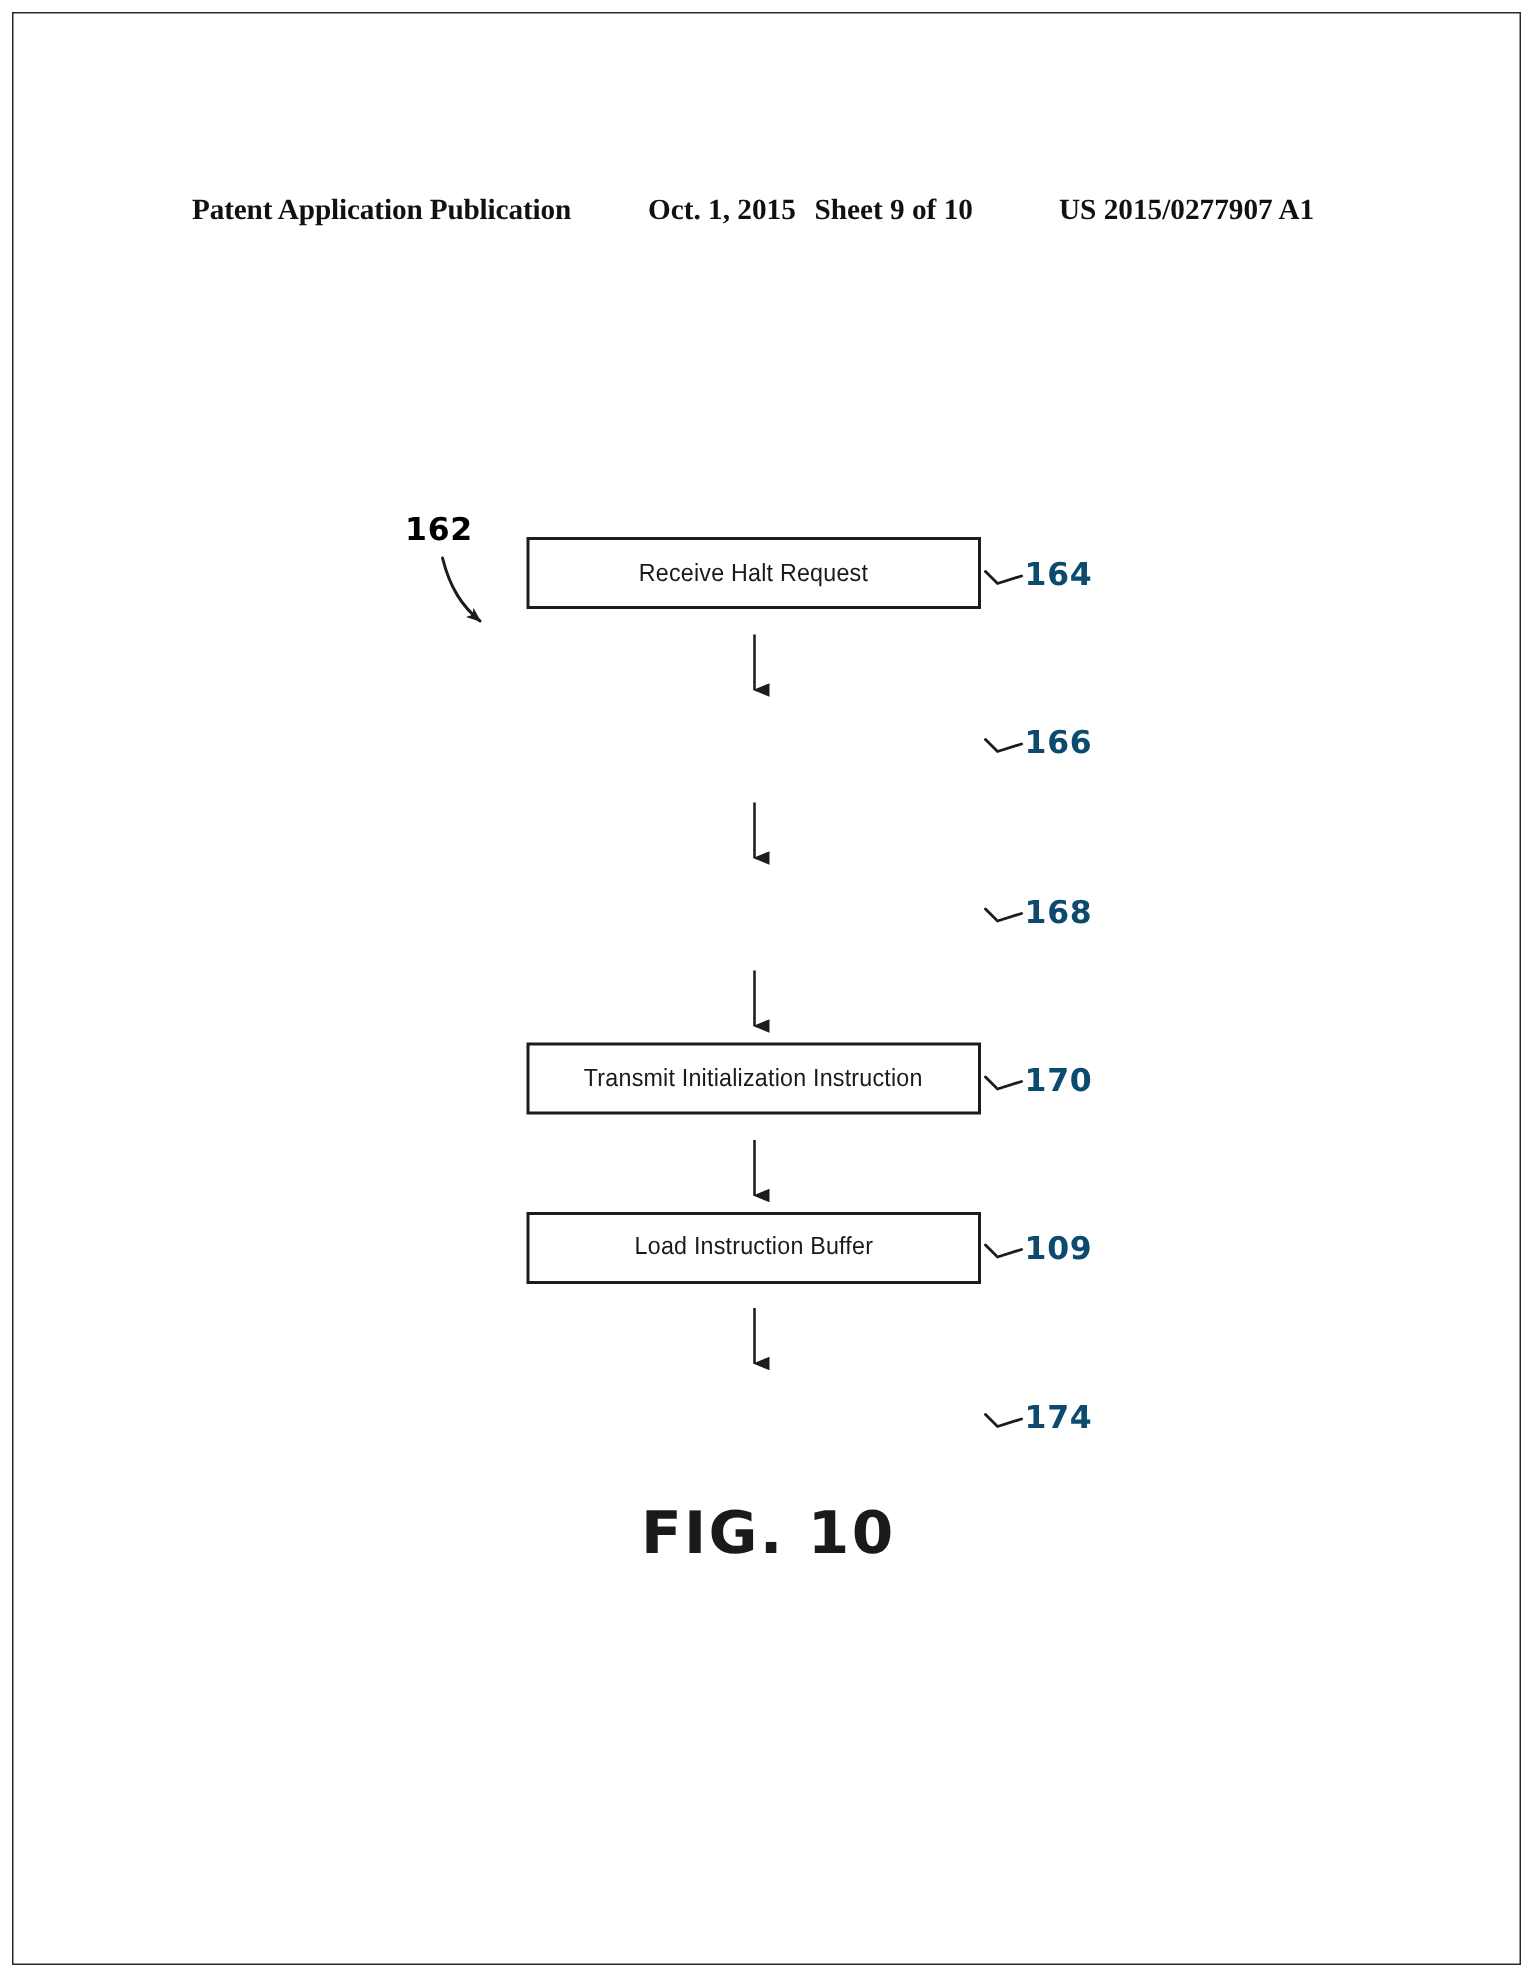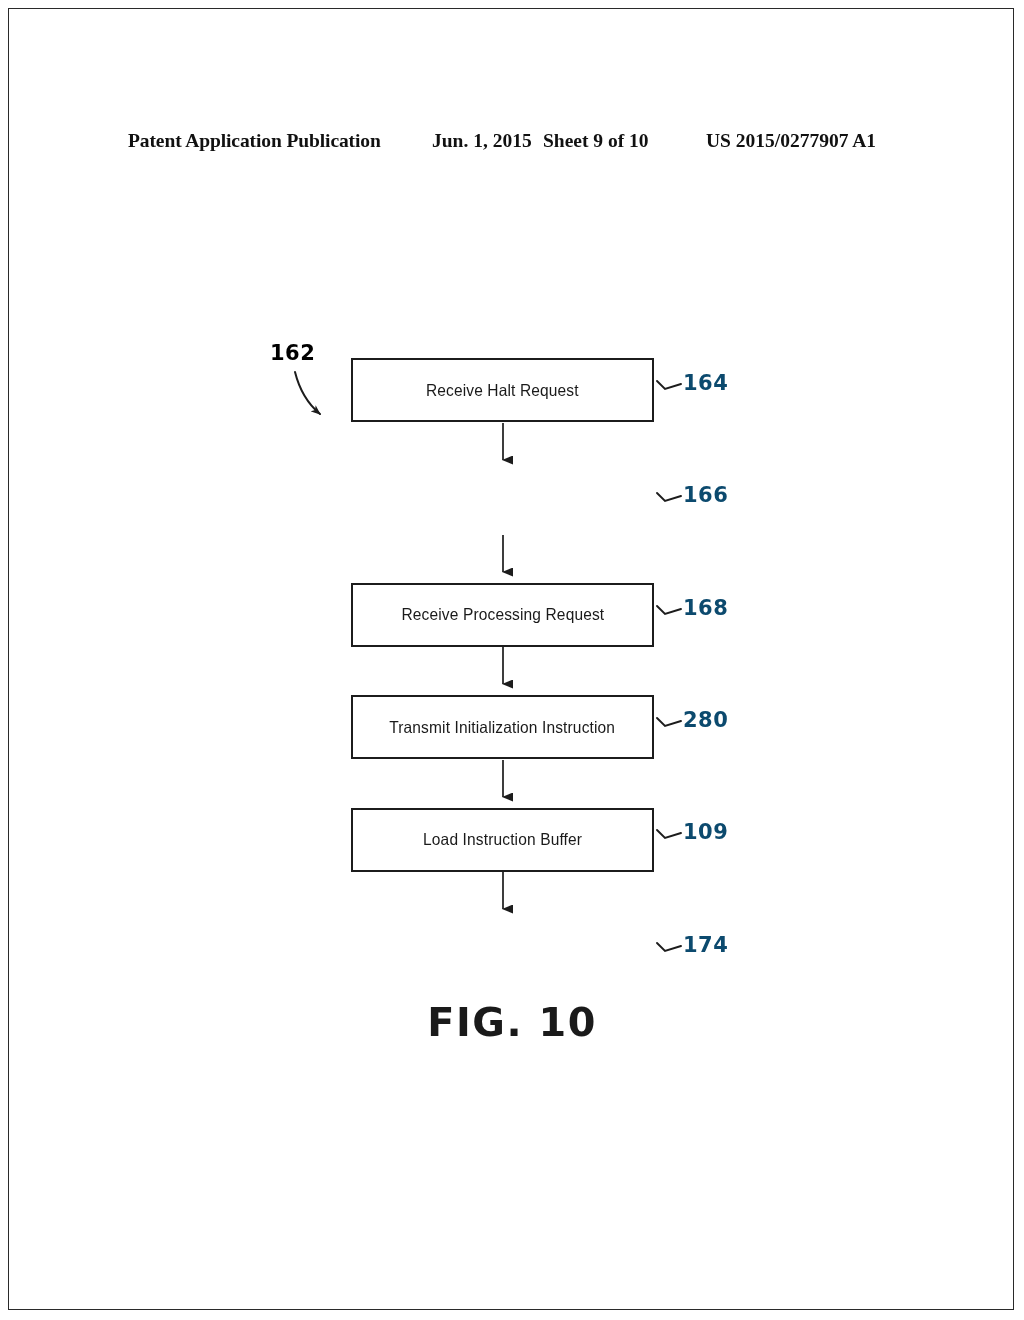--- a/index.html
+++ b/index.html
@@ -58,21 +58,21 @@
     position: absolute;
     left: 0; top: 0;
     width: 1024px; height: 1320px;
   }
 
   
   .flow-box {
     position: absolute;
     left: 351px;
     width: 303px;
-    height: 64px;
+    height: 48px;
     box-sizing: border-box;
     border: 2.5px solid #1c1c1c;
     background: #ffffff;
     display: flex;
     align-items: center;
     justify-content: center;
   }
   .flow-box .box-label {
     font-family: "Liberation Sans", sans-serif;
     font-size: 16.5px;
@@ -132,21 +132,21 @@
 </style>
 </head>
 <body>
 
 <div id="page">
 
   <div id="page-border"></div>
 
   <div id="header">
     <span class="seg" id="hdr-pub">Patent Application Publication</span>
-    <span class="seg" id="hdr-date">Jun. 1, 2015</span>
+    <span class="seg" id="hdr-date">Oct. 1, 2015</span>
     <span class="seg" id="hdr-sheet">Sheet 9 of 10</span>
     <span class="seg" id="hdr-pubno">US 2015/0277907 A1</span>
   </div>
 
   <div id="figure">
 
     <div id="ref-162">162</div>
 
     <svg class="overlay" viewBox="0 0 1024 1320">
       <defs>
@@ -178,29 +178,26 @@
       <path d="M295,372 C300,392 308,404 320,414" stroke="#1c1c1c" stroke-width="2" fill="none" stroke-linecap="round" marker-end="url(#leadhead)"></path>
     </svg>
 
     <div class="flow-box" style="top:358px">
       <span class="box-label">Receive Halt Request</span>
     </div>
     <div class="ref-num" style="top:371px">164</div>
 
     <div class="ref-num" style="top:483px">166</div>
 
-    <div class="flow-box" style="top:582.8px">
-      <span class="box-label">Receive Processing Request</span>
-    </div>
     <div class="ref-num" style="top:596px">168</div>
 
     <div class="flow-box" style="top:695.2px">
       <span class="box-label">Transmit Initialization Instruction</span>
     </div>
-    <div class="ref-num" style="top:708px">280</div>
+    <div class="ref-num" style="top:708px">170</div>
 
     <div class="flow-box" style="top:807.6px">
       <span class="box-label">Load Instruction Buffer</span>
     </div>
     <div class="ref-num" style="top:820px">109</div>
 
     <div class="ref-num" style="top:933px">174</div>
 
     <div id="fig-caption">
       <span class="figword">FIG. 10</span>

